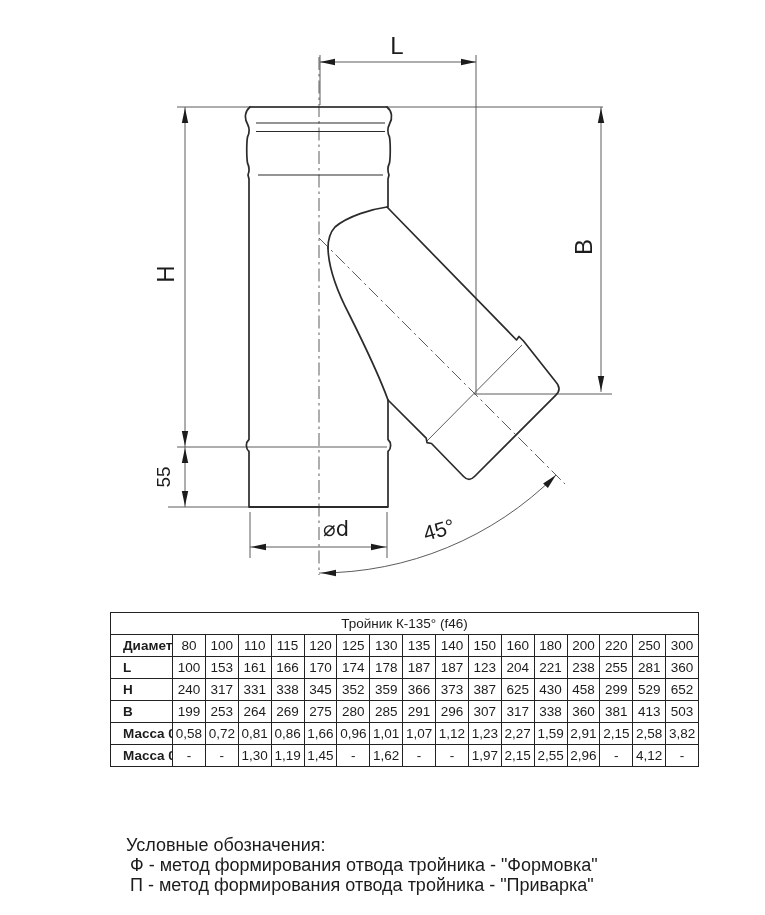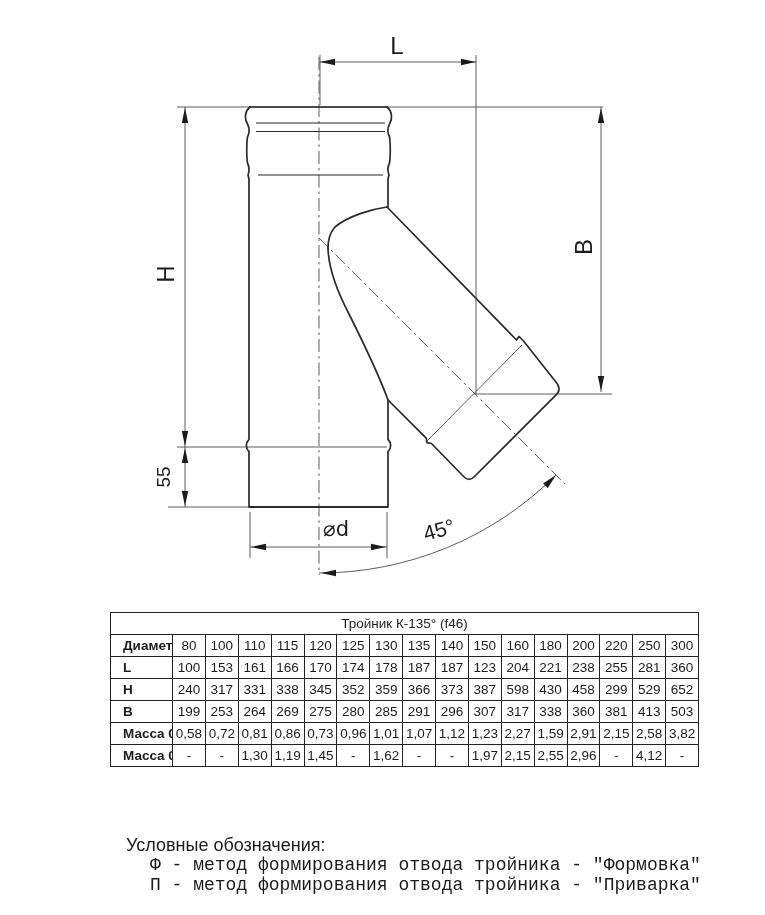--- a/index.html
+++ b/index.html
@@ -26,21 +26,21 @@
   }
   table.spec td {
     border:1px solid #222; height:21px; padding:0;
     font-size:13.5px; line-height:1; text-align:center;
     color:#1c1c1c; white-space:nowrap; overflow:hidden;
   }
   table.spec td.lbl { text-align:left; padding-left:12px;font-weight:bold; }
   table.spec td.ttl { text-align:center; }
 
   .legend { position:absolute; left:126px; top:835px; font-size:18px; line-height:20px; }
-  .legend .item { margin-left:24px;font-family:Liberation Mono, monospace; }
+  .legend .item { margin-left:4px; }
 </style>
 </head>
 <body>
 
 <div class="page">
 
   <svg class="drawing" width="765" height="610" viewBox="0 0 765 610">
 
     <g>
       <path class="tl" d="M177 107 H603"></path>
@@ -177,21 +177,21 @@
           <td>240</td>
           <td>317</td>
           <td>331</td>
           <td>338</td>
           <td>345</td>
           <td>352</td>
           <td>359</td>
           <td>366</td>
           <td>373</td>
           <td>387</td>
-          <td>598</td>
+          <td>625</td>
           <td>430</td>
           <td>458</td>
           <td>299</td>
           <td>529</td>
           <td>652</td>
         </tr>
         <tr>
           <td class="lbl">B</td>
           <td>199</td>
           <td>253</td>
@@ -209,21 +209,21 @@
           <td>381</td>
           <td>413</td>
           <td>503</td>
         </tr>
         <tr>
           <td class="lbl">Масса 0,5</td>
           <td>0,58</td>
           <td>0,72</td>
           <td>0,81</td>
           <td>0,86</td>
-          <td>0,73</td>
+          <td>1,66</td>
           <td>0,96</td>
           <td>1,01</td>
           <td>1,07</td>
           <td>1,12</td>
           <td>1,23</td>
           <td>2,27</td>
           <td>1,59</td>
           <td>2,91</td>
           <td>2,15</td>
           <td>2,58</td>

